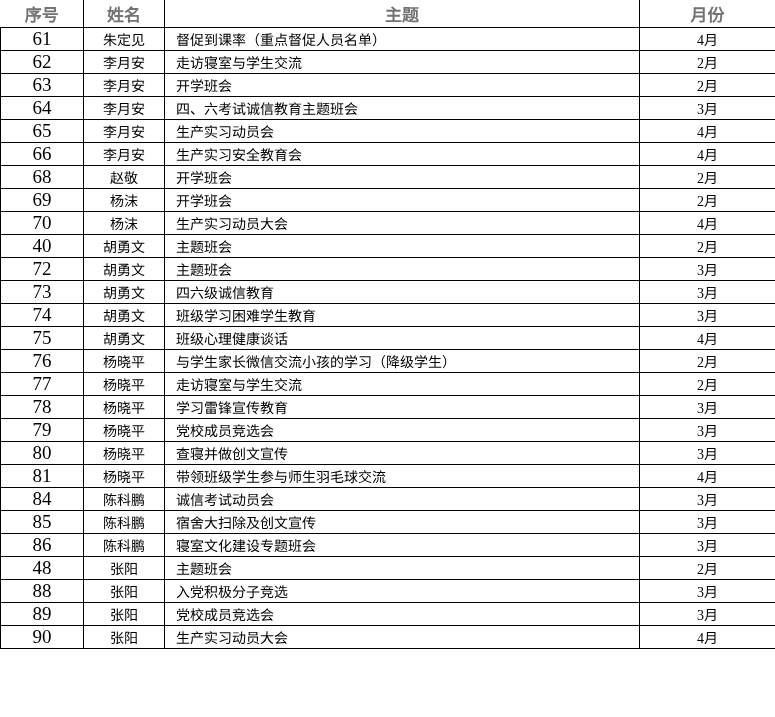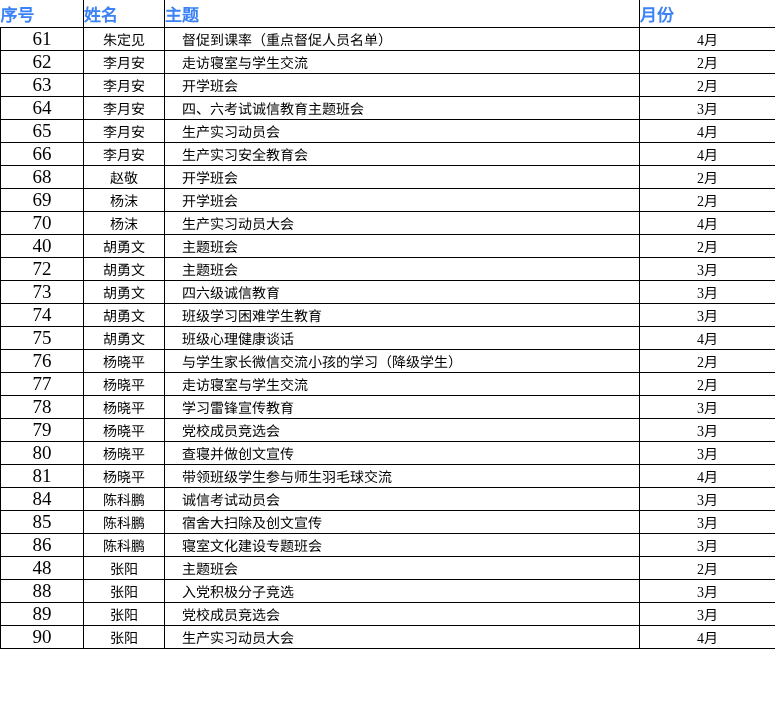--- a/index.html
+++ b/index.html
@@ -30,35 +30,35 @@
     white-space: nowrap;
     vertical-align: middle;
     padding: 0;
   }
   thead tr { height: 27px; }
   tbody tr { height: 23px; }
 
   th {
     font-size: 17px;
     font-weight: bold;
-    color: #3b82f6;
-    text-align: left;
+    color: #737373;
+    text-align: center;
     border-top: none;
   }
   th:first-child { border-left: none; }
 
   td {
     font-size: 14px;
     color: #000000;
     text-align: center;
   }
   td.cell-no { font-size: 19px; }
   td.cell-topic {
     text-align: left;
-    padding-left: 17px;
+    padding-left: 11px;
   }
 </style>
 </head>
 <body>
 
 <div class="sheet">
   <table class="data-table">
     <colgroup>
       <col class="c-no">
       <col class="c-name">

